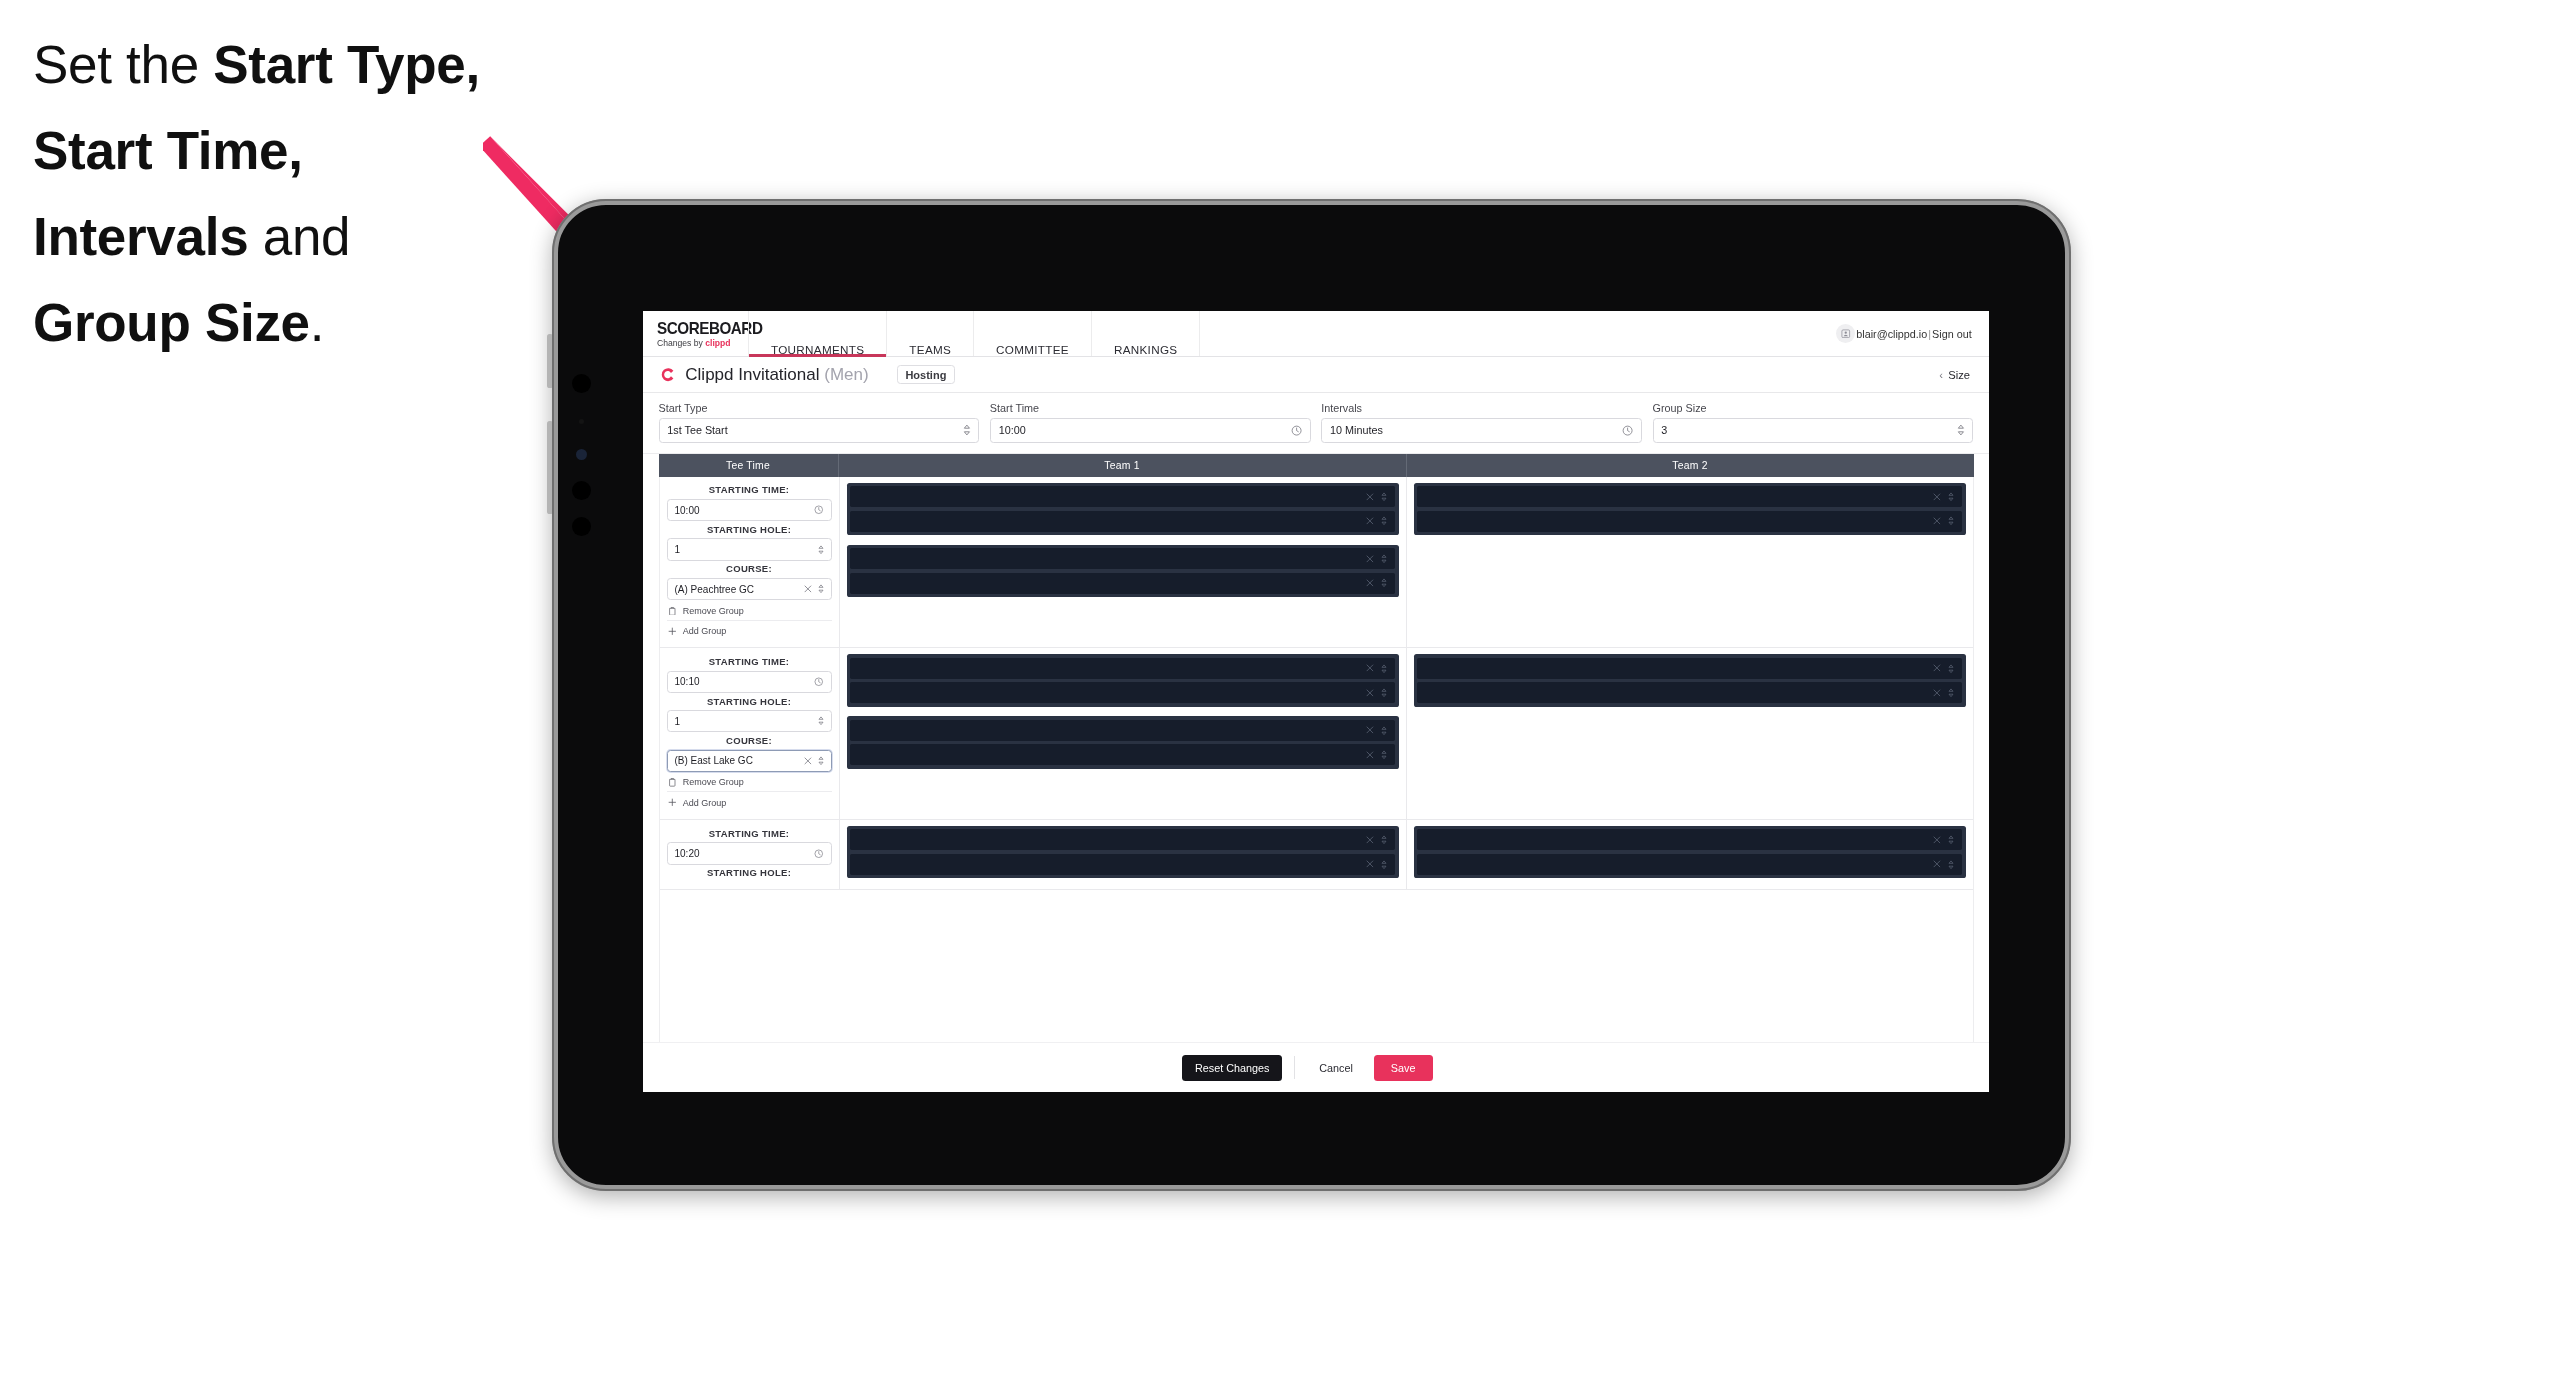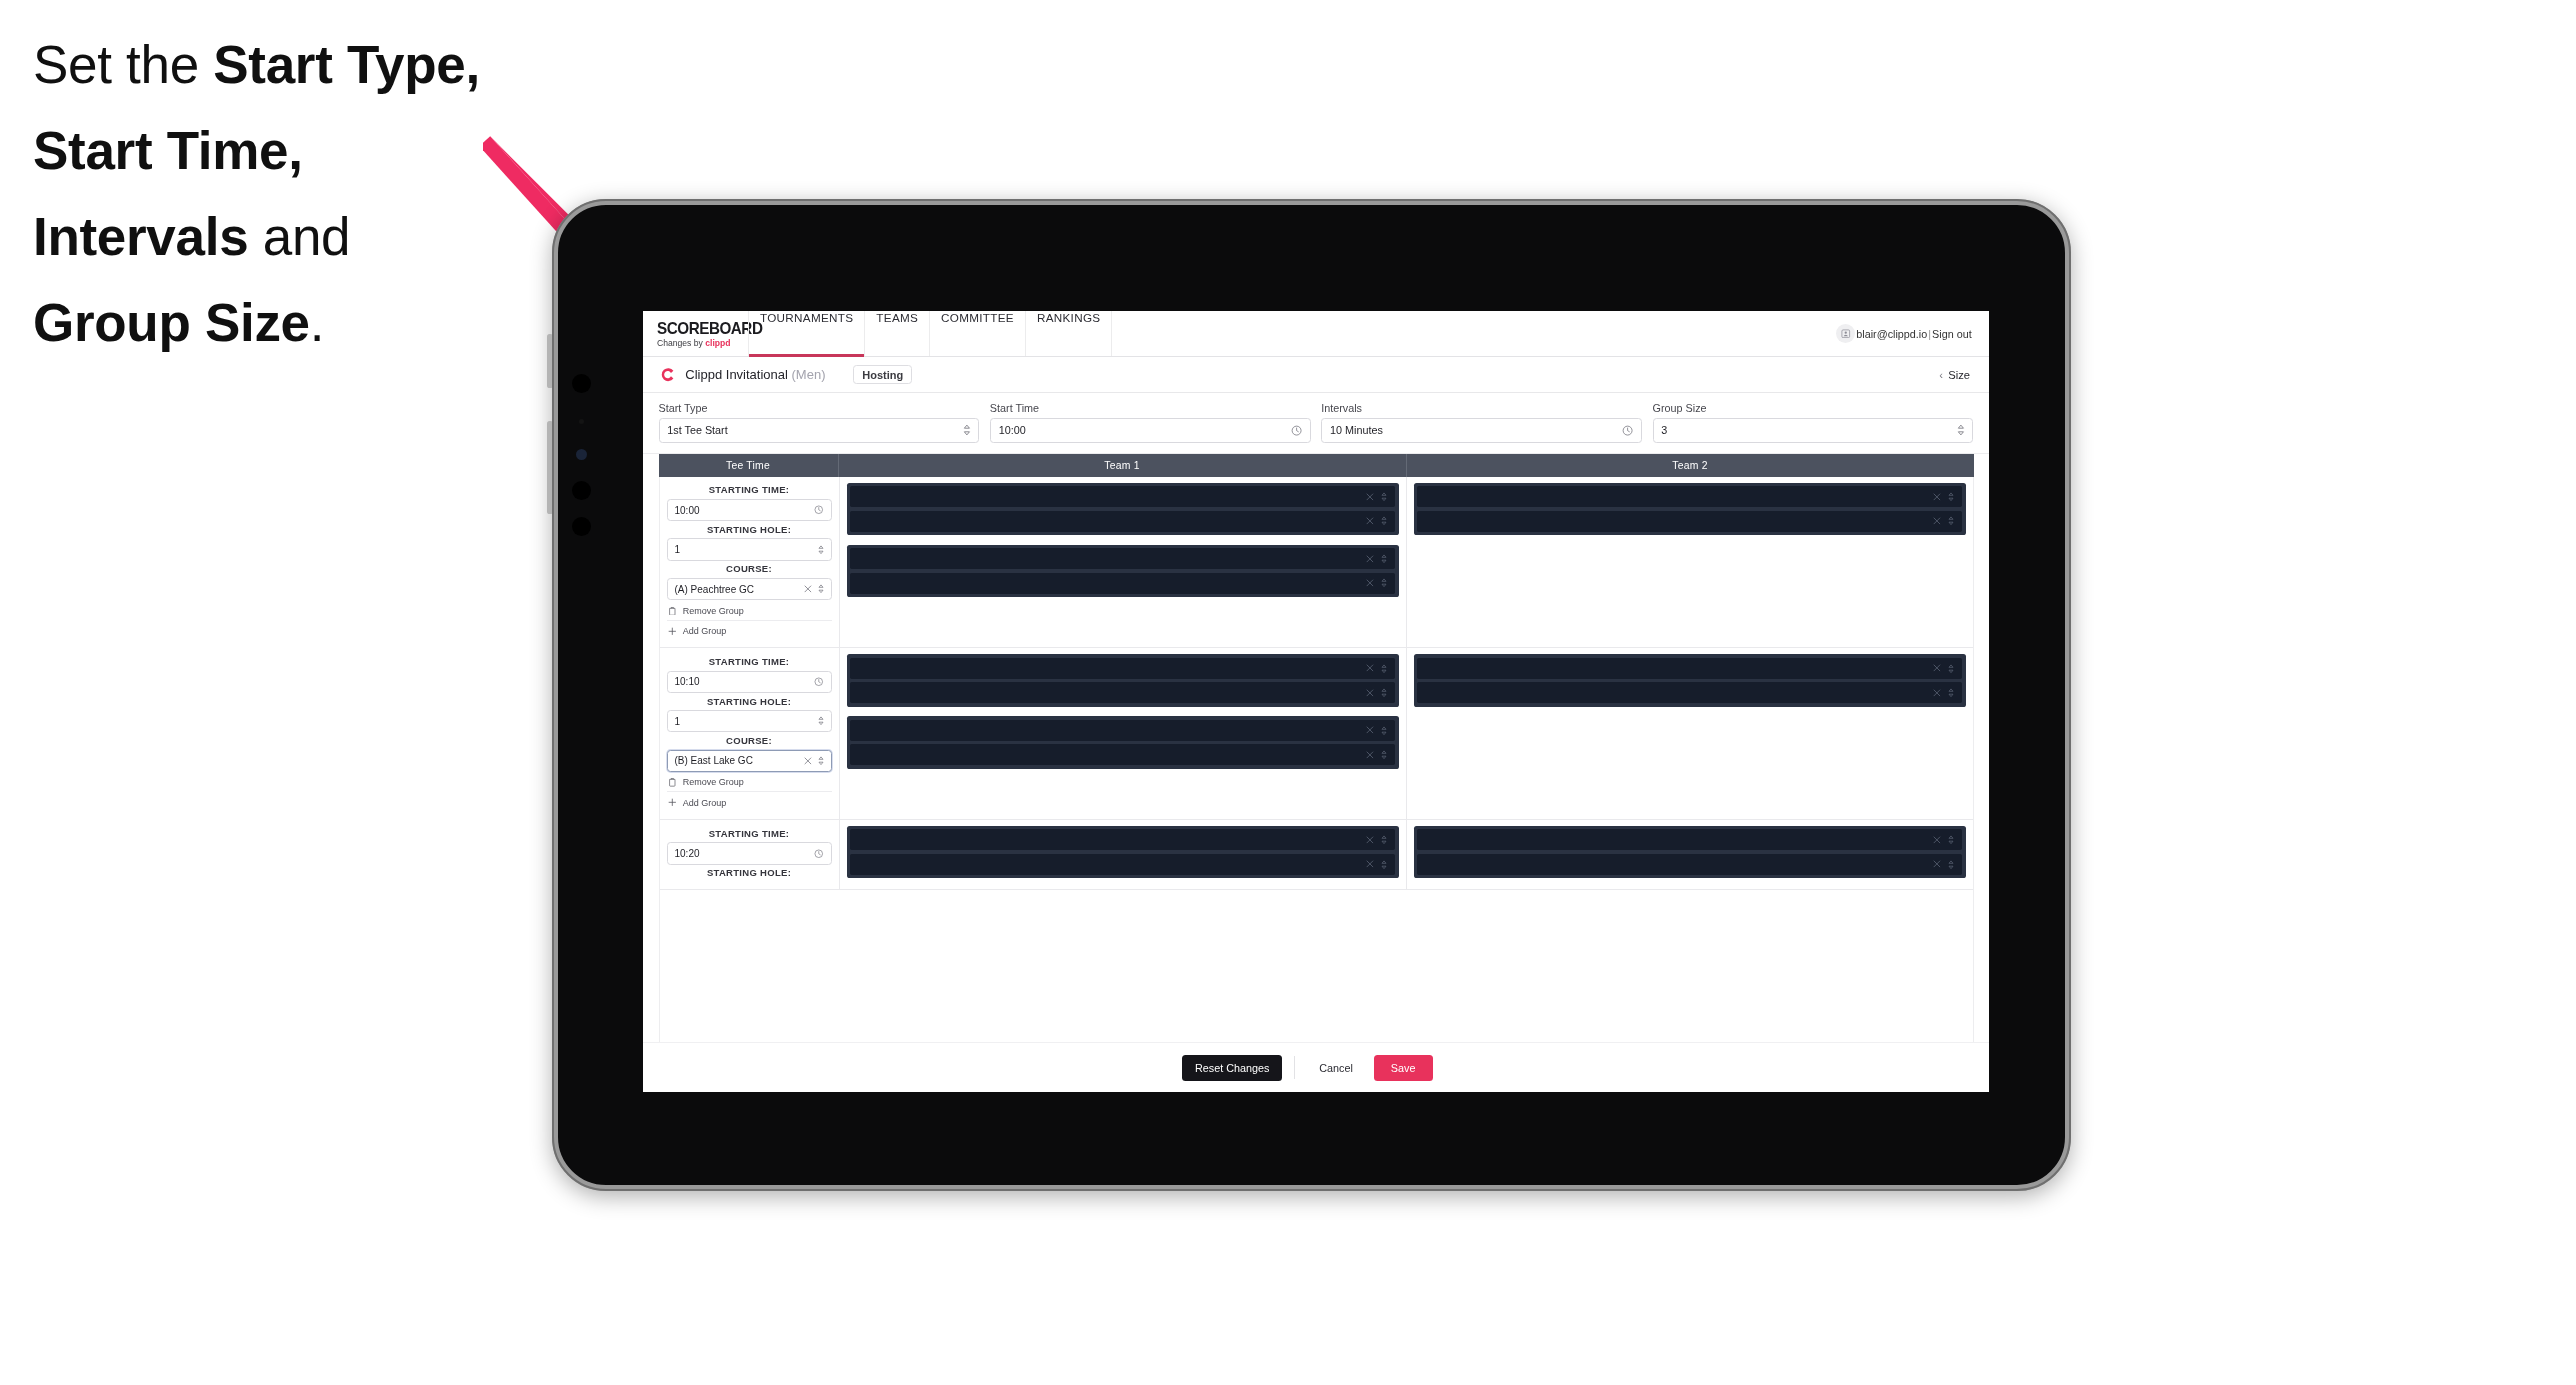--- a/index.html
+++ b/index.html
@@ -65,40 +65,40 @@
   
   .topnav { height:46px; background:#fff; display:flex; align-items:stretch;
             border-bottom:0.9px solid #e3e3e6; flex:0 0 auto; }
   .brand { width:105px; display:flex; flex-direction:column; justify-content:center;
            padding-left:14px; }
   .brand-word { font-size:16.4px; font-weight:700; letter-spacing:-0.5px; color:#1b1b1f;
                 font-family:"Liberation Sans", sans-serif; transform:scaleX(.93); transform-origin:left; }
   .brand-sub { font-size:8.6px; color:#3a3a3f; margin-top:0.9px; }
   .brand-sub .pink { color:#e8325c; font-weight:700; }
   .navtabs { display:flex; align-items:stretch; }
-  .navtab { display:flex; align-items:flex-start; padding:0 11px; font-size:11.7px;
+  .navtab { display:flex; align-items:flex-end; padding:0 22px; font-size:11.7px;
             color:#2c2c33; letter-spacing:0.3px; border-right:0.9px solid #ececed;
             position:relative; cursor:pointer; }
   .navtab:first-child{ border-left:0.9px solid #ececed; }
   .navtab.active::after{ content:""; position:absolute; left:0; right:0; bottom:-0.9px;
             height:2.6px; background:#c8365a; }
   .nav-right { margin-left:auto; display:flex; align-items:center; padding-right:17.3px; gap:1px;}
   .avatar { width:19px; height:19px; border-radius:50%; background:#efeff1;
             display:flex; align-items:center; justify-content:center; }
   .avatar svg{ display:block; }
   .nav-email { font-size:10.8px; color:#333; }
   .nav-sep { font-size:10.8px; color:#999; }
   .nav-signout { font-size:10.8px; color:#333; cursor:pointer; }
 
   
   .tbar { height:36px; display:flex; align-items:center; padding:0 15.5px;
           border-bottom:0.9px solid #e8e8ea; flex:0 0 auto; background:#fff;}
   .tlogo { width:19px; height:19px; display:flex; align-items:center; justify-content:center;
            margin-right:7.8px; }
-  .tname { font-size:13px; color:#24242a; }
+  .tname { font-size:17px; color:#24242a; }
   .tname .muted { color:#a3a3ad; }
   .tbadge { margin-left:28px; border:0.9px solid #dedee2; border-radius:3.5px;
             padding:2.6px 7.8px; font-size:11px; color:#3b3b41; font-weight:700; }
   .back { margin-left:auto; display:flex; align-items:center; gap:5.2px;
           font-size:11.2px; color:#26262c; cursor:pointer; padding-right:3.5px;}
   .back .chev { font-size:11.2px; color:#7a7a82; }
 
   
   .settings { display:flex; gap:10.4px; padding:8.6px 15.5px 10.4px 15.5px;
               border-bottom:0.9px solid #ececee; flex:0 0 auto; }

